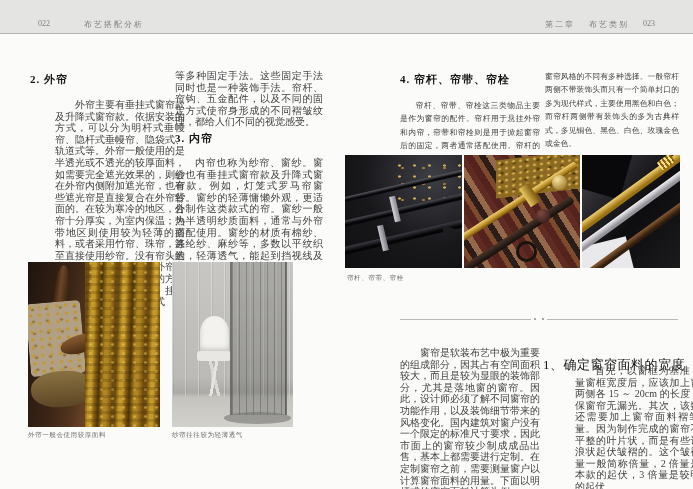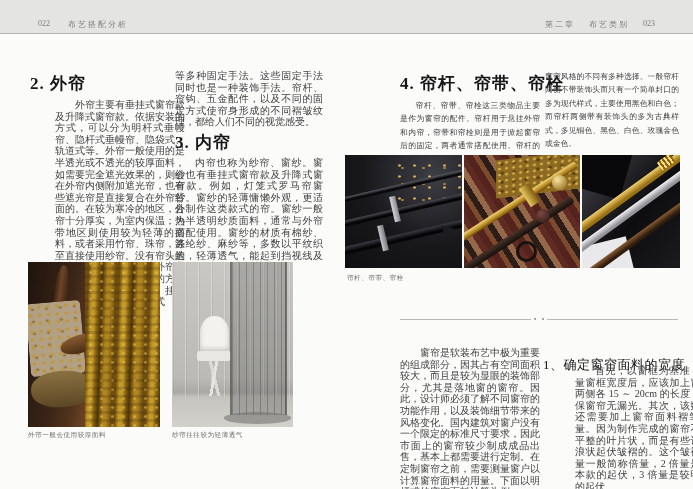--- a/index.html
+++ b/index.html
@@ -8,29 +8,29 @@
     background:#fbfbfa;
     font-family:"Liberation Serif","DejaVu Serif",serif;
     color:#3c3c3c;
   }
   
   .header{
     position:absolute;left:0;top:0;width:693px;height:33px;
     background:#e4e4e3;border-bottom:1px solid #b3b3b2;
     font-size:8px;color:#7d7d7c;
   }
-  .hdr-left{position:absolute;left:38px;top:19px;display:flex;gap:18px;}
+  .hdr-left{position:absolute;left:38px;top:19px;display:flex;gap:34px;}
   .hdr-right{position:absolute;right:38px;top:19px;display:flex;gap:14px;}
   .hdr-title{letter-spacing:2px;}
   
   .col{position:absolute;text-align:justify;font-size:10px;line-height:11.6px;color:#3e3e3e;}
   .col.first{ text-indent:2em; }
   .h2{
     position:absolute;font-weight:bold;color:#161616;
-    font-size:17px;letter-spacing:1px;
+    font-size:11px;letter-spacing:1px;
   }
   .h3{
     position:absolute;font-weight:normal;color:#161616;font-size:13px;letter-spacing:.5px;margin-top:10px;
   }
   .caption{position:absolute;font-size:6.6px;color:#6f6f6e;letter-spacing:.5px;}
   
   .divider{
     position:absolute;left:400px;top:308px;width:278px;height:22px;
     display:flex;align-items:center;
   }

